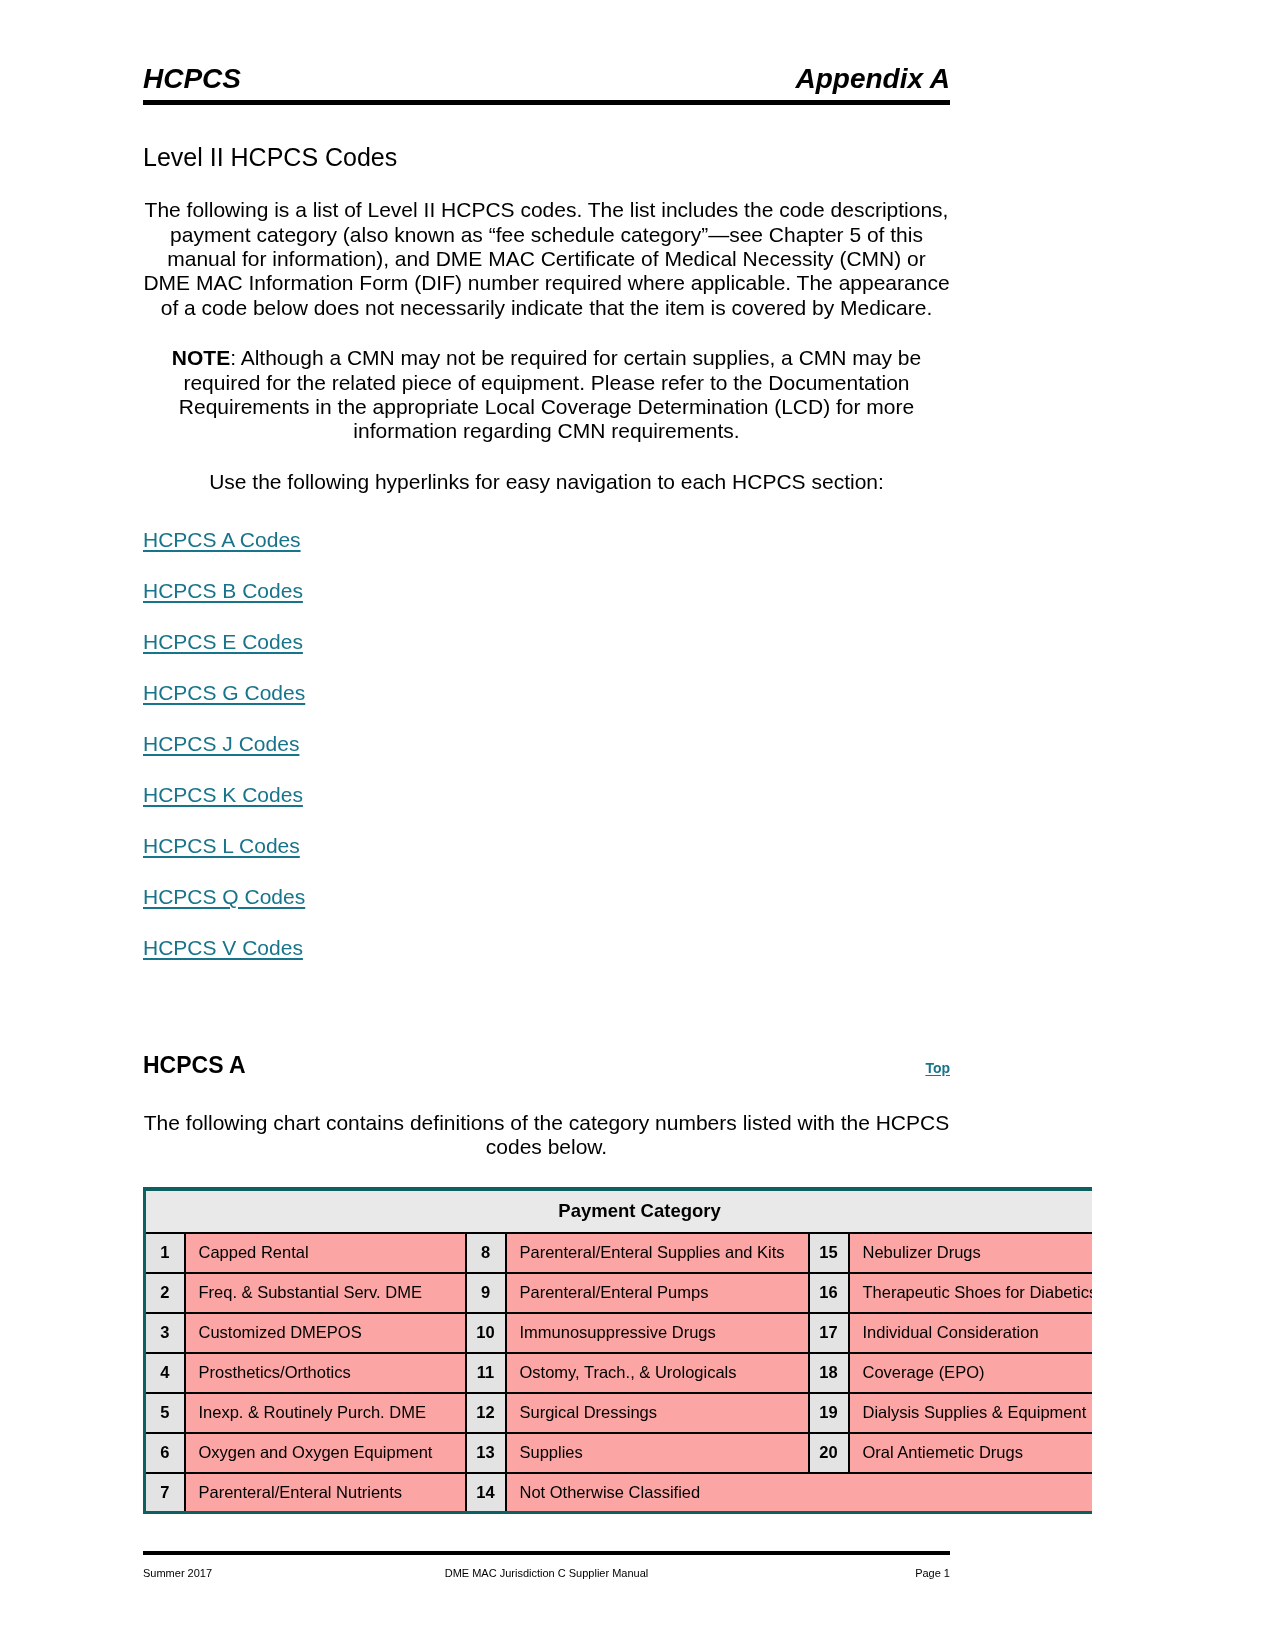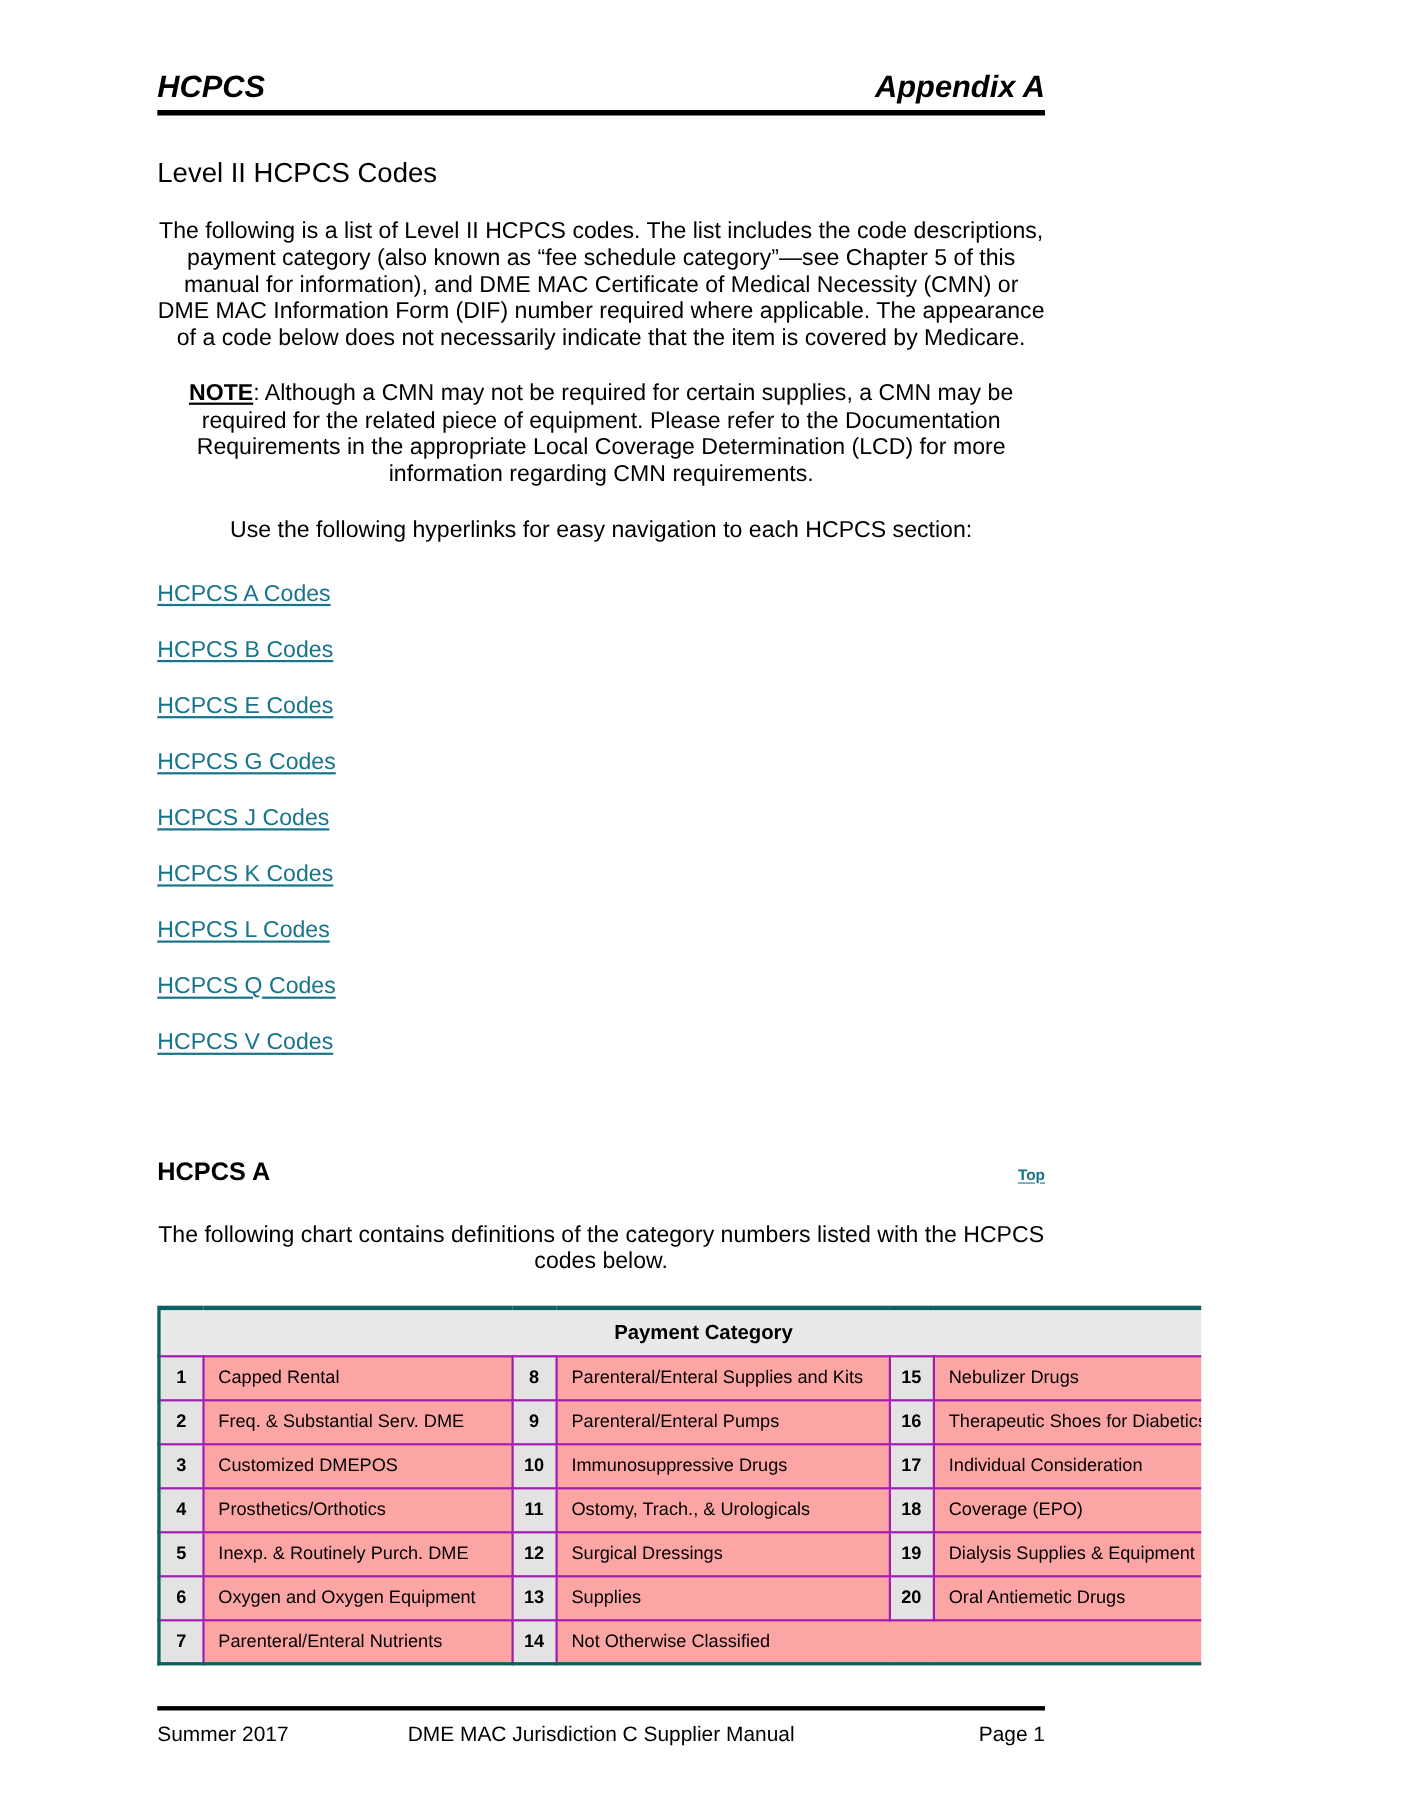--- a/index.html
+++ b/index.html
@@ -37,21 +37,21 @@
     font-weight: normal;
   }
 
   
   p.body-text {
     margin: 26px 0 0 0;
     font-size: 21px;
     line-height: 1.16;
     text-align: center;
   }
-  p.note-paragraph strong { font-weight: bold; text-decoration: underline; }
+  p.note-paragraph strong { font-weight: bold; }
 
   
   .section-links { margin-top: 34px; }
   .doc-link {
     display: table;
     margin: 0 0 27px 0;
     font-size: 21px;
     color: #17748a;
     text-decoration: underline;
     text-underline-offset: 3px;
@@ -86,21 +86,21 @@
   table.pc-table {
     margin-top: 27px;
     width: 990px;
     border-collapse: collapse;
     table-layout: fixed;
     border: 3px solid #0d6060;
     border-top-width: 4px;
   }
   table.pc-table th,
   table.pc-table td {
-    border: 2px solid #a21caf;
+    border: 2px solid #000000;
     font-size: 16.5px;
     vertical-align: middle;
   }
   table.pc-table th {
     background: #e9e9e9;
     font-size: 18.5px;
     font-weight: bold;
     text-align: center;
     height: 44px;
     padding: 0;
@@ -121,21 +121,21 @@
   
   .doc-footer {
     position: absolute;
     left: 143px;
     right: 142px;
     top: 1551px;
     border-top: 4px solid #000000;
     padding-top: 12px;
     display: grid;
     grid-template-columns: 1fr auto 1fr;
-    font-size: 19px;
+    font-size: 11px;
   }
   .doc-footer .f-left  { text-align: left; }
   .doc-footer .f-center{ text-align: center; }
   .doc-footer .f-right { text-align: right; }
 </style>
 </head>
 <body>
 
 <div class="page">
 

